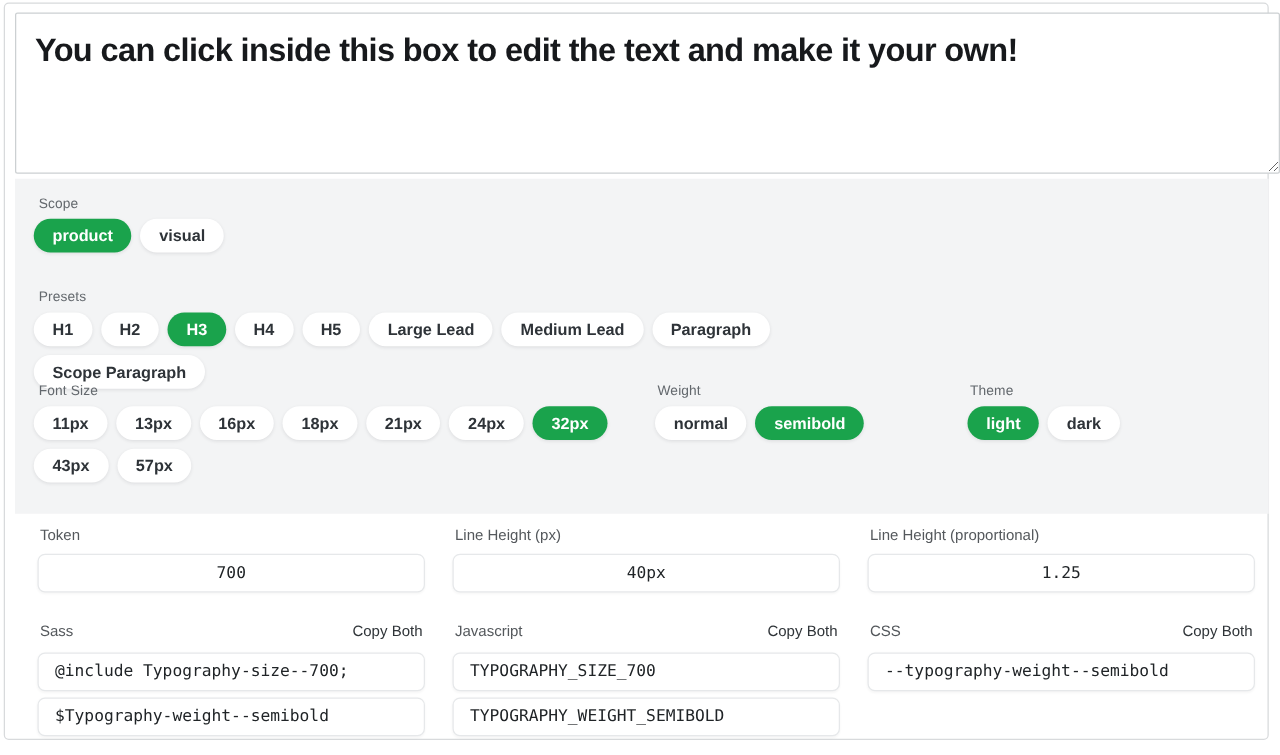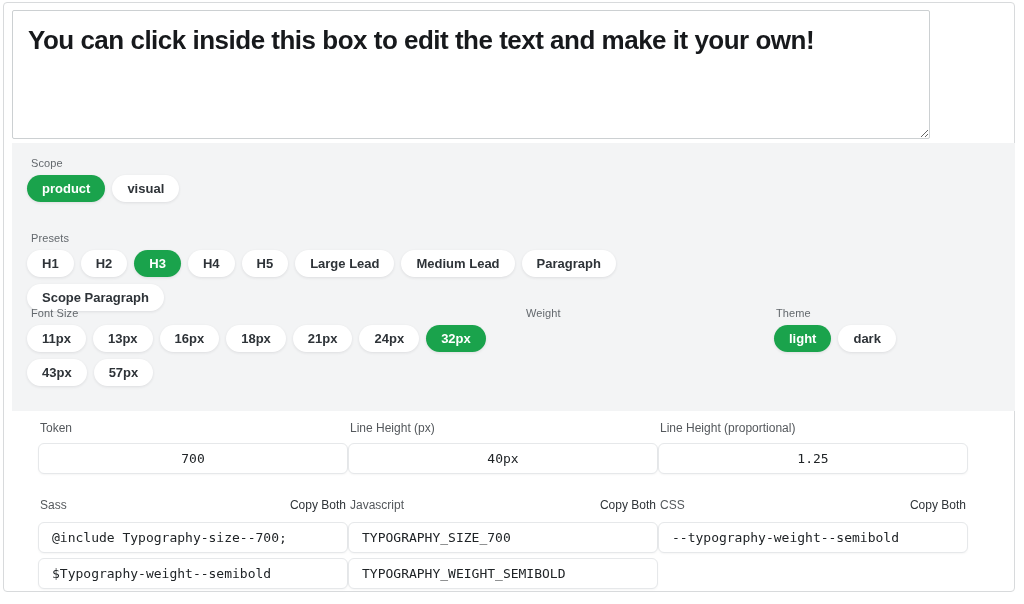--- a/index.html
+++ b/index.html
@@ -2,41 +2,41 @@
 <html><head>
 <meta charset="utf-8">
 <style>
   * { margin:0; padding:0; box-sizing:border-box; }
   html,body { width:1024px; height:604px; background:#fff;
     font-family:"Liberation Sans", sans-serif; overflow:hidden; }
   .frame { position:absolute; left:3px; top:2px; width:1012px; height:590px;
     background:#fff; border:1px solid #d8dadc; border-radius:4px; }
 
   
-  .editor { position:absolute; left:8px; top:7px; width:918px; height:129px;
+  .editor { position:absolute; left:8px; top:7px; width:1012px; height:129px;
     border:1px solid #ccd0d2; border-radius:2px; background:#fff;
     font-family:"Liberation Sans", sans-serif; font-weight:700; font-size:26px;
     letter-spacing:-0.5px; color:#17191c; padding:13px 15px; resize:both;
     line-height:1.3; outline:none; }
 
   
   .panel { position:absolute; left:8px; top:140px; width:1003px; height:268px;
     background:#f3f4f5; }
   .sec-label { position:absolute; font-size:11px; color:#63686d; letter-spacing:.1px; }
   .pill-row { position:absolute; display:flex; flex-wrap:wrap; }
   .pill { display:inline-flex; align-items:center; justify-content:center;
     height:27px; padding:0 15px; margin:0 7px 7px 0; border:none; border-radius:14px;
     background:#fff; color:#2e3338; font-family:"Liberation Sans",sans-serif;
     font-size:13px; font-weight:700; cursor:pointer; white-space:nowrap;
     box-shadow:0 1px 3px rgba(25,30,36,.10); }
   .pill.selected { background:#1aa34c; color:#fff; }
 
   
-  .outputs { position:absolute; left:34px; top:416px; width:977px;
-    display:grid; grid-template-columns:310px 310px 310px; }
+  .outputs { position:absolute; left:26px; top:416px; width:977px;
+    display:grid; grid-template-columns:310px 310px 310px; column-gap:22px; }
   .field-label { font-size:12px; color:#54585c; margin:2px 0 8px 2px; display:block; }
   .valbox, .code-line { width:100%; height:31px; background:#fff;
     border:1px solid #e6e8ea; border-radius:6px; padding:0 13px;
     font-family:"DejaVu Sans Mono", monospace; font-size:13px; color:#202427;
     display:flex; align-items:center; box-shadow:0 1px 2px rgba(25,30,36,.04); }
   input.valbox { display:block; line-height:29px; outline:none;text-align:center; }
   .code-head { display:flex; justify-content:space-between; align-items:flex-end;
     margin:24px 2px 10px 2px; }
   .code-head .lbl { font-size:12px; color:#54585c;text-align:right; }
   .copy-both { font-size:12px; color:#2f3438; cursor:pointer; }
@@ -77,20 +77,24 @@
       <button class="pill">16px</button>
       <button class="pill">18px</button>
       <button class="pill">21px</button>
       <button class="pill">24px</button>
       <button class="pill selected">32px</button>
       <button class="pill">43px</button>
       <button class="pill">57px</button>
     </div>
 
     <div class="sec-label" style="left:514px; top:164px;">Weight</div>
+    <div class="pill-row" style="left:512px; top:182px;">
+      <button class="pill">normal</button>
+      <button class="pill selected">semibold</button>
+    </div>
 
     <div class="sec-label" style="left:764px; top:164px;text-align:right;">Theme</div>
     <div class="pill-row" style="left:762px; top:182px;justify-content:space-between;">
       <button class="pill selected">light</button>
       <button class="pill">dark</button>
     </div>
   </div>
 
   <div class="outputs">
 

